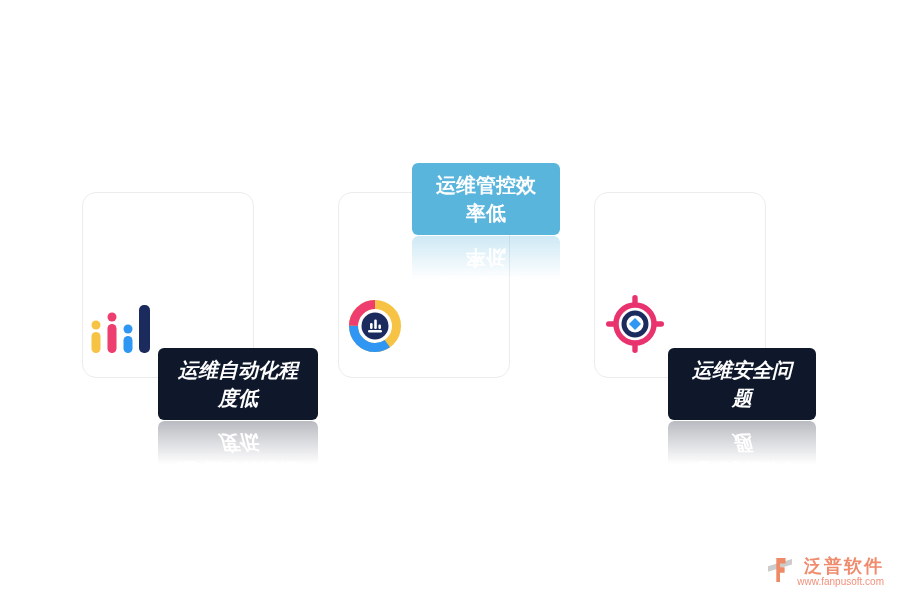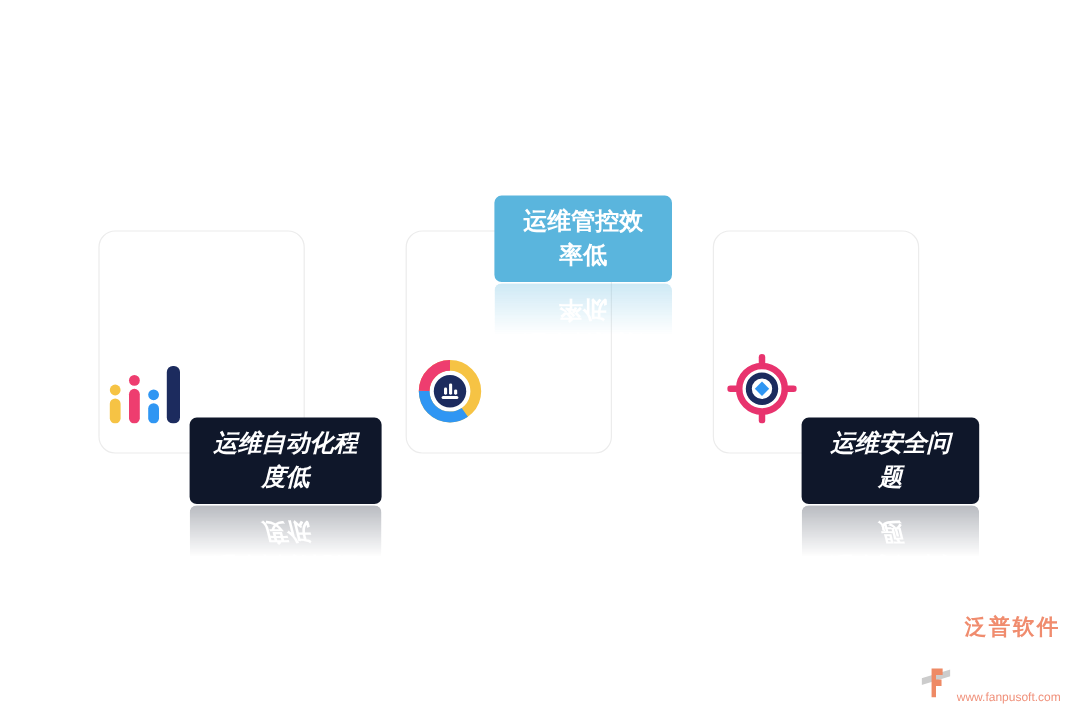--- a/index.html
+++ b/index.html
@@ -29,21 +29,21 @@
   .reflect{
     margin-top:1px;transform:scaleY(-1);opacity:.45;
     -webkit-mask-image:linear-gradient(to top,rgba(0,0,0,.65),transparent 60%);
             mask-image:linear-gradient(to top,rgba(0,0,0,.65),transparent 60%);
   }
   #label-top{left:412px;top:163px;width:148px;}
   #label-left{left:158px;top:348px;width:160px;}
   #label-right{left:668px;top:348px;width:148px;}
 
   .logo{position:absolute;right:16px;bottom:12px;display:flex;align-items:flex-end;gap:5px;z-index:6;}
-  .logo-texts{display:flex;flex-direction:column;align-items:flex-end;gap:44px;}
+  .logo-texts{display:flex;flex-direction:column;align-items:flex-end;}
   .logo-brand{font-size:18px;font-weight:bold;color:#f08c6e;letter-spacing:2px;line-height:20px;}
   .logo-url{font-size:10px;color:#f0917b;line-height:12px;}
 </style>
 </head>
 <body>
 
 <div class="stage">
 
   <div class="card" id="card-automation">
     <span class="card-icon">

